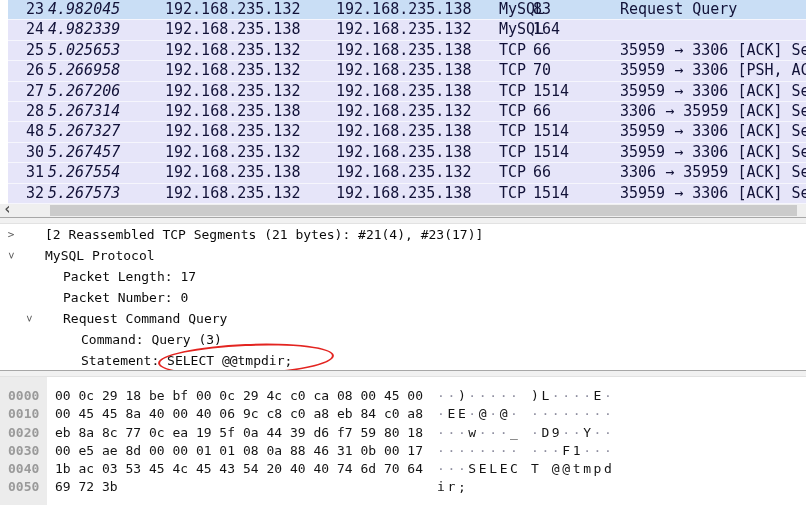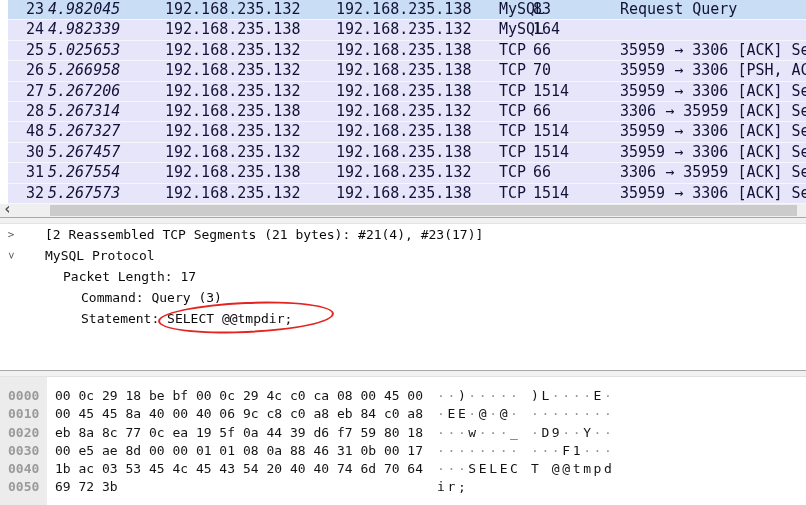--- a/index.html
+++ b/index.html
@@ -157,20 +157,22 @@
     <div class="hs-arrow">‹</div>
     <div class="hs-thumb"></div>
   </div>
 
   <div class="split split1"></div>
 
   <div class="details" id="details">
       <div class="dline"><span class="tri" style="left: 5px;">&gt;</span><span class="dtext" style="left: 22px;">[2 Reassembled TCP Segments (21 bytes): #21(4), #23(17)]</span></div>
       <div class="dline"><span class="tri open" style="left: 5px;">&gt;</span><span class="dtext" style="left: 22px;">MySQL Protocol</span></div>
       <div class="dline"><span class="dtext" style="left: 40px;">Packet Length: 17</span></div>
+      <div class="dline"><span class="dtext" style="left: 40px;">Packet Number: 0</span></div>
+      <div class="dline"><span class="tri open" style="left: 23px;">&gt;</span><span class="dtext" style="left: 40px;">Request Command Query</span></div>
       <div class="dline"><span class="dtext" style="left: 58px;">Command: Query (3)</span></div>
       <div class="dline"><span class="dtext" style="left: 58px;"><span>Statement: </span><span class="stmt-wrap"><span>SELECT @@tmpdir;</span><span class="ellipse"></span></span></span></div>
     </div>
 
   <div class="split split2"></div>
 
   <div class="hexpane">
     <div class="ostrip"></div>
     <div id="hexrows">
         <div class="hrow"><span class="hoff">0000</span><span class="hx1">00 0c 29 18 be bf 00 0c</span><span class="hx2">29 4c c0 ca 08 00 45 00</span><span class="asc"><span class="dim">·</span><span class="dim">·</span><span>)</span><span class="dim">·</span><span class="dim">·</span><span class="dim">·</span><span class="dim">·</span><span class="dim">·</span><span> </span><span>)</span><span>L</span><span class="dim">·</span><span class="dim">·</span><span class="dim">·</span><span class="dim">·</span><span>E</span><span class="dim">·</span></span></div>

